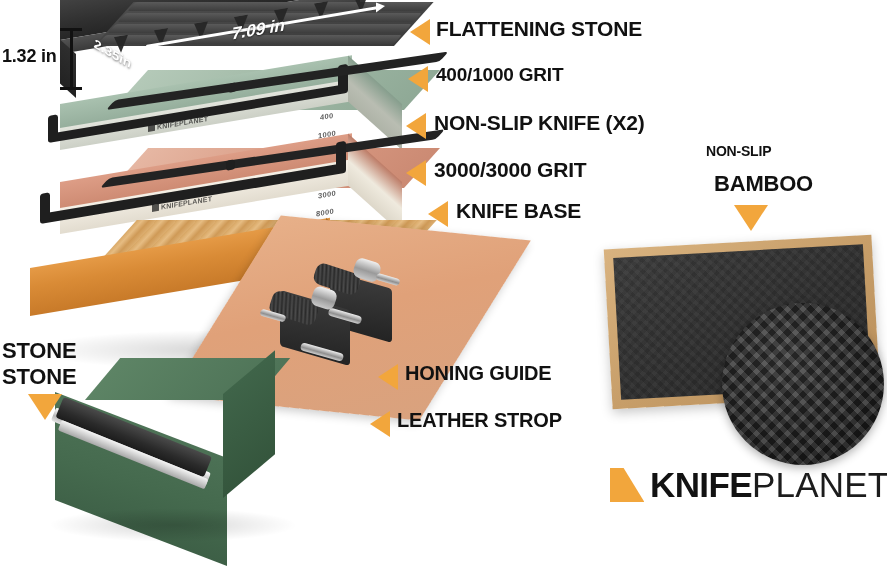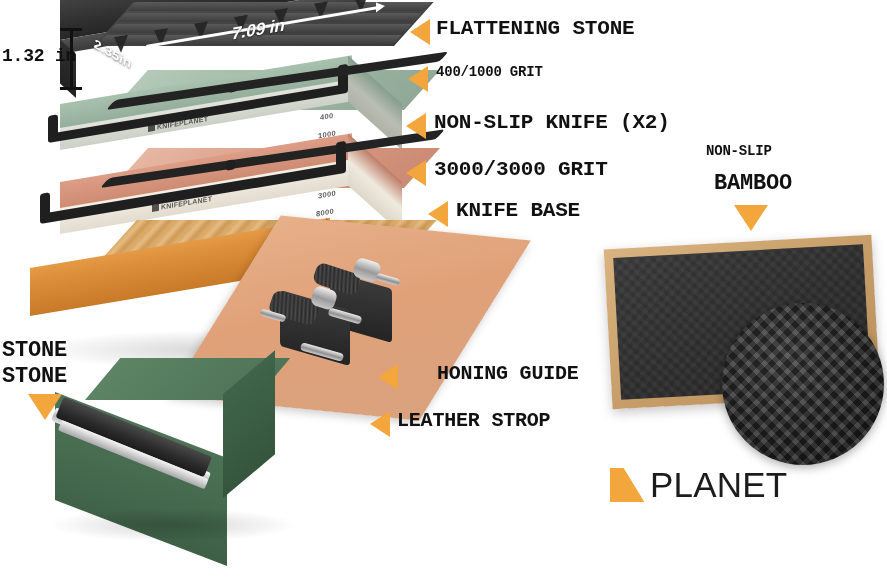--- a/index.html
+++ b/index.html
@@ -14,21 +14,21 @@
   #stage{position:absolute;left:0;top:0;width:887px;height:578px;overflow:hidden;background:#fff;}
 
   
   .abs{position:absolute;}
   .lbl{
     position:absolute;
     font-weight:bold;
     color:#111111;
     letter-spacing:-0.2px;
     white-space:nowrap;
-    font-family:Liberation Mono, monospace;
+    font-family:Liberation Sans, sans-serif;
     text-align:right;
   }
   .tri-left{
     position:absolute;
     width:0;height:0;
     border-top:13px solid transparent;
     border-bottom:13px solid transparent;
     border-right:20px solid #F2A63C;
   }
   .tri-down{
@@ -281,21 +281,21 @@
   </div>
   <div class="dim-text-b lbl" style="left:2px;top:46px;font-size:18px;">1.32 in</div>
 
   <div class="abs" style="left:410px;top:16px;height:32px;">
     <span class="tri-left" style="left:0;top:3px;"></span>
     <span class="lbl" style="left:26px;top:1px;font-size:21px;">FLATTENING STONE</span>
   </div>
 
   <div class="abs" style="left:408px;top:63px;height:32px;">
     <span class="tri-left" style="left:0;top:3px;"></span>
-    <span class="lbl" style="left:28px;top:1px;font-size:14px;">400/1000 GRIT</span>
+    <span class="lbl" style="left:28px;top:1px;font-size:19px;">400/1000 GRIT</span>
   </div>
 
   <div class="abs" style="left:406px;top:110px;height:32px;">
     <span class="tri-left" style="left:0;top:3px;"></span>
     <span class="lbl" style="left:28px;top:1px;font-size:21px;">NON-SLIP KNIFE (X2)</span>
   </div>
 
   <div class="abs" style="left:406px;top:157px;height:32px;">
     <span class="tri-left" style="left:0;top:3px;"></span>
     <span class="lbl" style="left:28px;top:1px;font-size:21px;">3000/3000 GRIT</span>
@@ -318,21 +318,21 @@
     <div class="hg-body" style="left:8px;top:38px;width:70px;height:56px;transform:skewY(16deg);"></div>
     <div class="hg-knurl" style="left:-2px;top:34px;width:48px;height:24px;transform:rotate(18deg);"></div>
     <div class="hg-steel" style="left:40px;top:26px;width:24px;height:20px;transform:rotate(18deg);"></div>
     <div class="hg-rod" style="left:-12px;top:50px;width:26px;height:7px;transform:rotate(16deg);"></div>
     <div class="hg-rod" style="left:28px;top:86px;width:44px;height:8px;transform:rotate(16deg);"></div>
     <div class="hg-rod" style="left:56px;top:50px;width:34px;height:8px;transform:rotate(16deg);"></div>
   </div>
 
   <div class="abs" style="left:378px;top:362px;height:30px;">
     <span class="tri-left" style="left:0;top:2px;"></span>
-    <span class="lbl" style="left:27px;top:0;font-size:20px;margin-left:32px;">HONING GUIDE</span>
+    <span class="lbl" style="left:27px;top:0;font-size:20px;">HONING GUIDE</span>
   </div>
 
   <div class="abs" style="left:370px;top:409px;height:30px;">
     <span class="tri-left" style="left:0;top:2px;"></span>
     <span class="lbl" style="left:27px;top:0;font-size:20px;">LEATHER STROP</span>
   </div>
 
   <div id="greenstone">
     <div class="gs-top"></div>
     <div class="gs-front"></div>
@@ -361,16 +361,17 @@
   <div id="pad">
     <div class="pad-wood"></div>
     <div class="pad-face"></div>
   </div>
   <div id="padzoom"></div>
 
   <div id="logo">
     <span class="sq">
         <span class="cut"></span>
       </span>
+    <span class="w1">KNIFE</span>
     <span class="w2">PLANET</span>
   </div>
 
 </div>
 
 </body></html>

